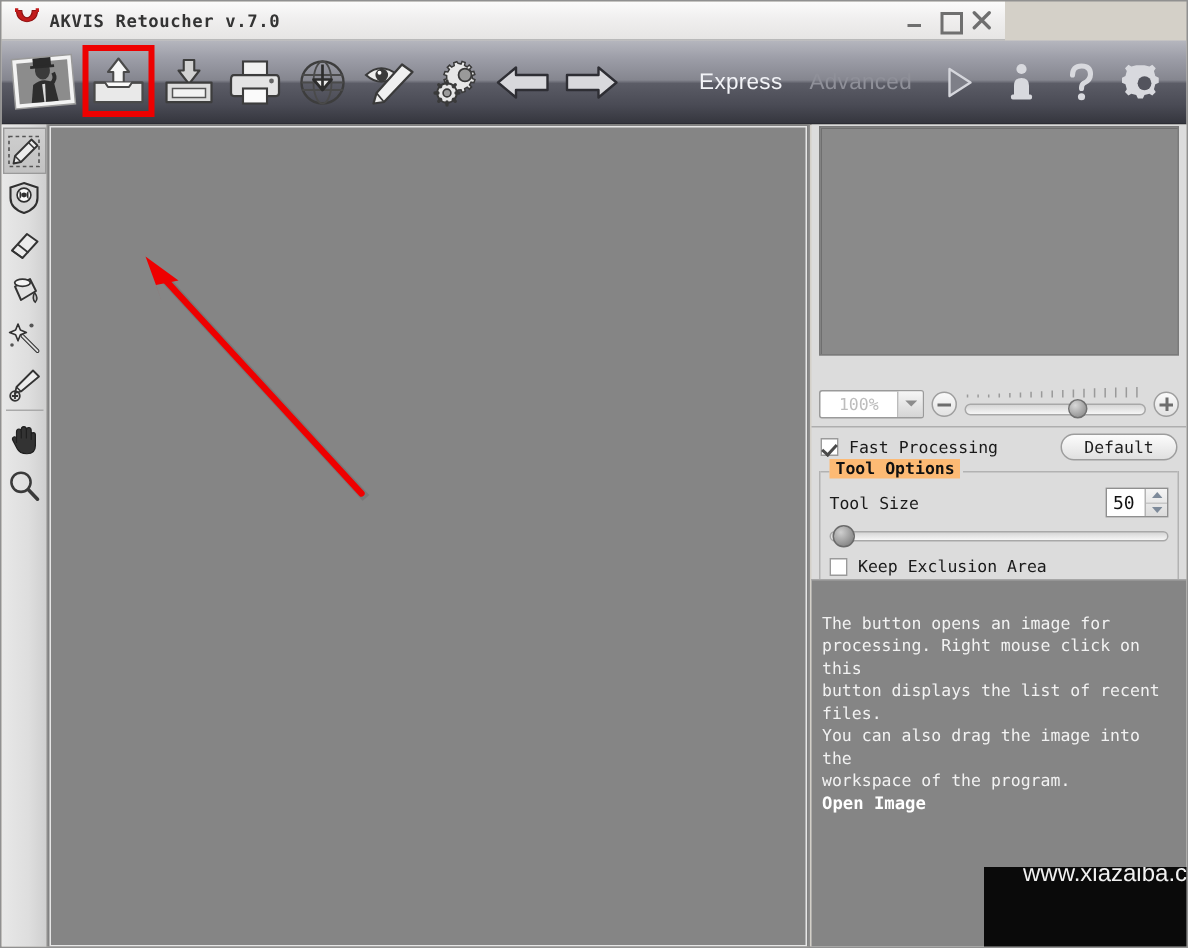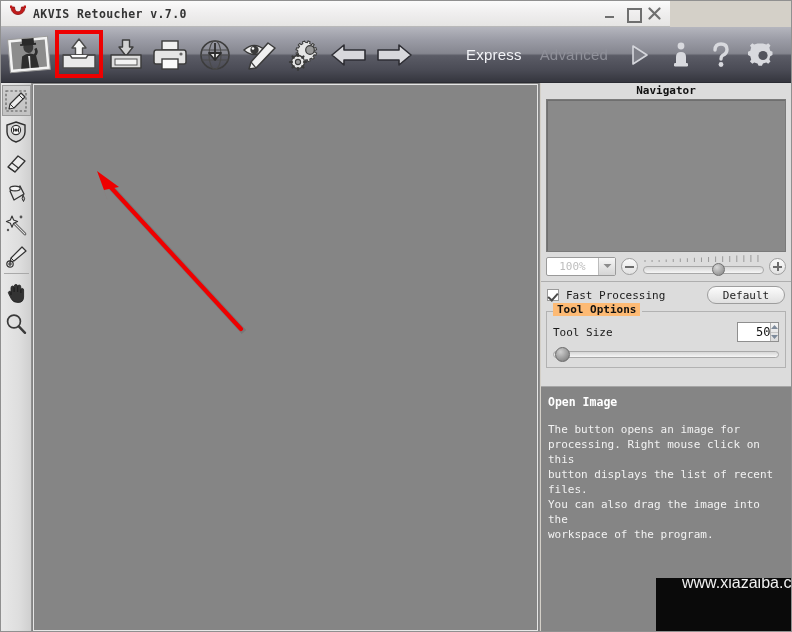--- a/index.html
+++ b/index.html
@@ -111,21 +111,21 @@
     height: 15px; line-height: 15px; text-align: center;
     font-family: "DejaVu Sans Mono", monospace;
     font-size: 11px; font-weight: bold; color: #111;
     background: #dcdcdc;
   }
   #nav-box {
     margin: 1px 5px 0 5px; height: 153px; background: #8a8a8a;
     border: 1px solid #7a7a7a; box-shadow: inset 1px 1px 0 #6f6f6f;
   }
   #zoom-row {
-    margin-top: 2px; height: 24px; display: flex; align-items: center;
+    margin-top: 20px; height: 24px; display: flex; align-items: center;
     padding: 0 5px; gap: 5px;
   }
   #zoom-combo {
     width: 70px; height: 19px; background: #fff;
     border: 1px solid #9a9a9a; display: flex; align-items: center;
     border-radius: 2px;
   }
   #zoom-value {
     flex: 1; text-align: center; font-family: "DejaVu Sans Mono", monospace;
     font-size: 11px; color: #bdbdbd;
@@ -187,21 +187,21 @@
   }
   #to-legend {
     position: absolute; left: 6px; top: -8px; background: #fdba74; padding: 0 4px;
     font-family: "DejaVu Sans Mono", monospace; font-size: 11px; font-weight: bold; color: #111;
   }
   #to-top-left { position:absolute; left:0; top:0; width:6px; height:1px; background:#b2b2b2;}
   #to-top-right { position:absolute; right:0; top:0; left:95px; height:1px; background:#b2b2b2;}
   #toolsize-row { display: flex; align-items: center; padding-top: 11px; }
   #spin {
     margin-left: auto; width: 42px; height: 20px; display: flex;
-    border: 1px solid #8f8f8f; background: #fff; padding-left: 14px;
+    border: 1px solid #8f8f8f; background: #fff;
   }
   #spin-val {
     flex: 1; font-family: "DejaVu Sans Mono", monospace; font-size: 12px;
     color: #111; display: flex; align-items: center; padding-left: 4px;
   }
   #spin-btns {
     width: 15px; display: flex; flex-direction: column;
     background: linear-gradient(to bottom,#f4f4f4,#dcdcdc);
     border-left: 1px solid #b4b4b4;
   }
@@ -471,21 +471,20 @@
       <g transform="translate(-31,0)">
         <path d="M240 246 L104 98" stroke="#555" stroke-width="6" opacity="0.25" transform="translate(3,3)"></path>
         <path d="M240 246 L104 98" stroke="#ee0000" stroke-width="4.2" stroke-linecap="round"></path>
         <path d="M96 88 L118 104 L103 107 L107 118 Z" fill="#ee0000"></path>
       </g>
     </svg>
   </div>
 
   <div id="rightpanel">
 
-    <div id="nav-header">Navigator</div>
     <div id="nav-box"></div>
 
     <div id="zoom-row">
       <div id="zoom-combo">
         <div id="zoom-value">100%</div>
         <div id="zoom-arrow">
           <svg width="9" height="6" viewBox="0 0 9 6">
             <path d="M0.5 1 L4.5 5 L8.5 1 Z" fill="#8c8c8c"></path>
           </svg>
         </div>
@@ -549,30 +548,34 @@
             </div>
           </div>
         </div>
       </div>
 
       <div id="size-slider">
         <div id="size-track"></div>
         <div id="size-thumb"></div>
       </div>
 
+      <div id="keep-row">
+        <div class="chk"></div>
+        <div class="lbl">Keep Exclusion Area</div>
+      </div>
     </div>
 
     <div id="hint-panel">
-      <div id="hint-title">Open Image</div>
       <div id="hint-body">The button opens an image for
 processing. Right mouse click on this
 button displays the list of recent
 files.
 You can also drag the image into the
 workspace of the program.</div>
+      <div id="hint-title">Open Image</div>
     </div>
   </div>
 
   <div id="watermark">
     <div id="wm-url">www.xiazaiba.com</div>
   </div>
 
 </div>
 
 </body></html>

